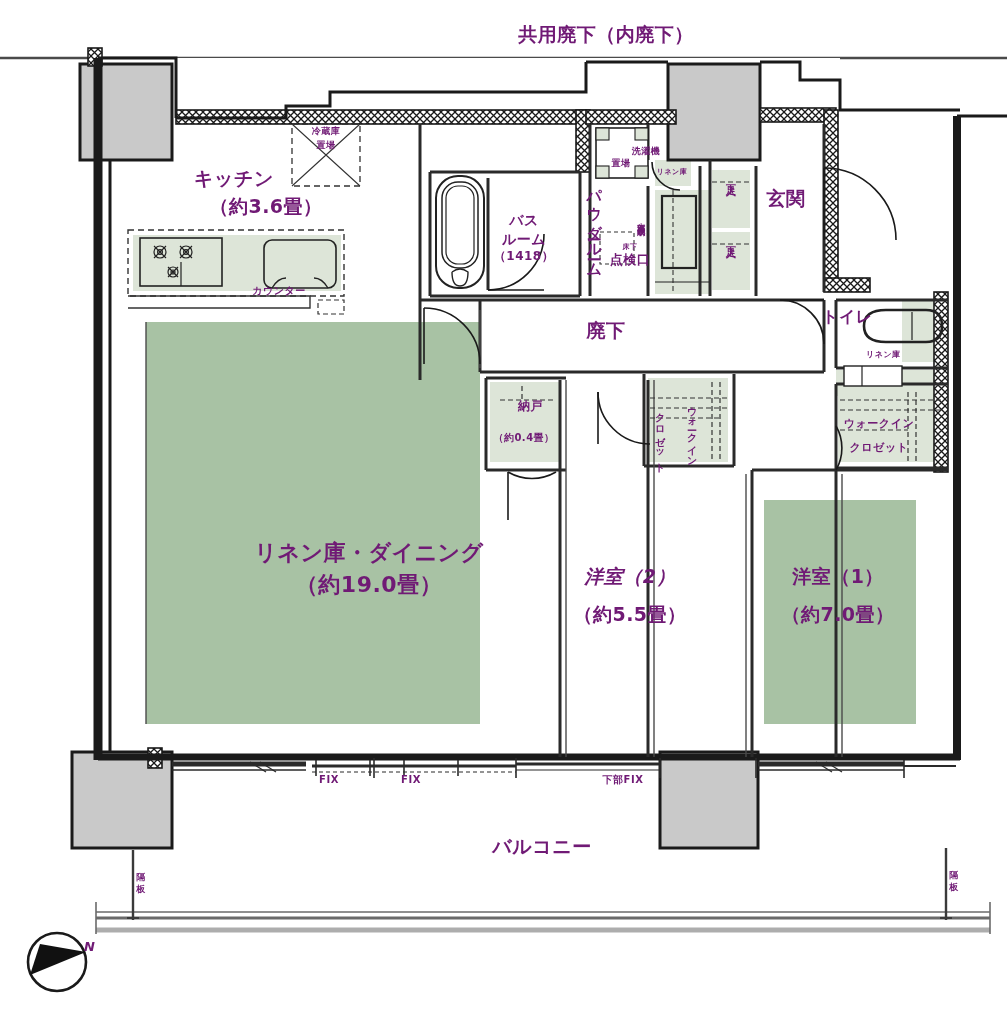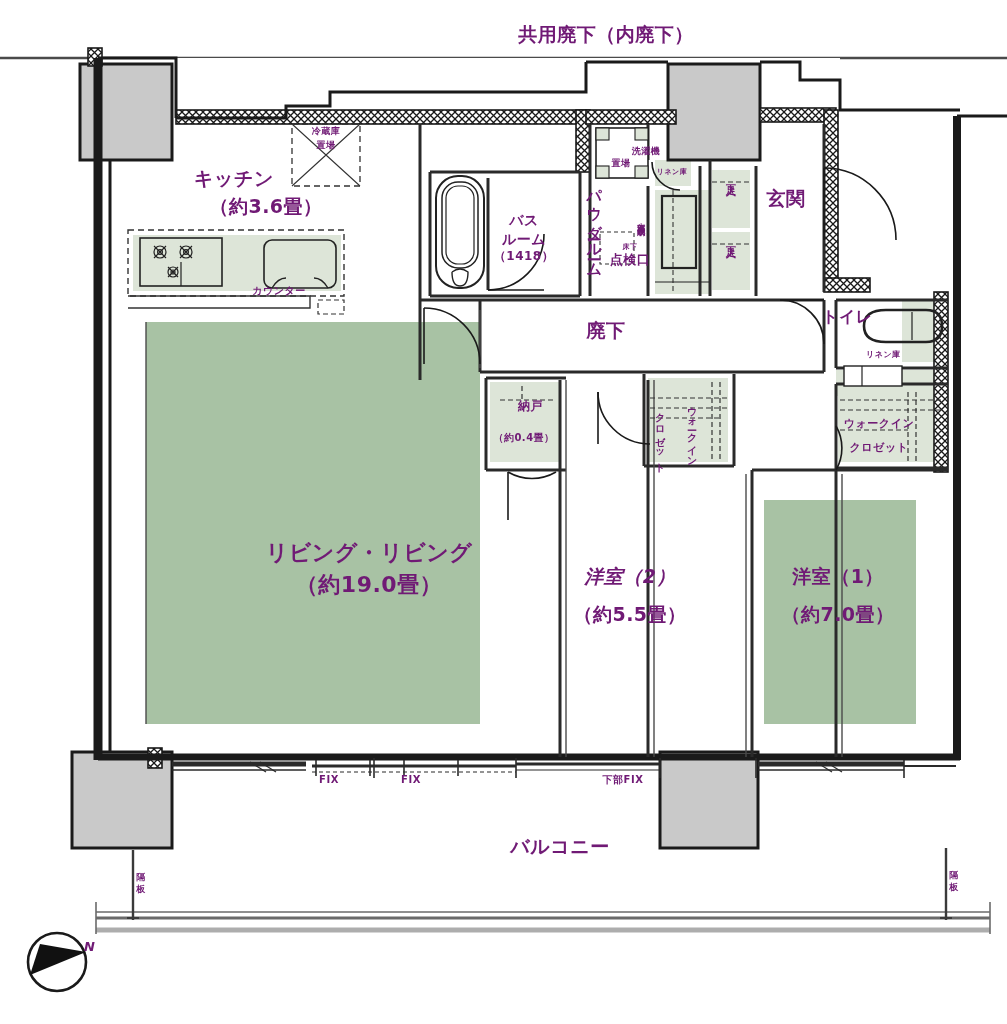--- a/index.html
+++ b/index.html
@@ -366,34 +366,34 @@
 
   <div class="lbl c tiny" style="left:524px;top:400px;font-size:12px;padding-left:13px;">納戸</div>
   <div class="lbl c tiny" style="left:524px;top:432px;font-size:10px;">（約0.4畳）</div>
 
   <div class="lbl vert tiny" style="left:686px;top:400px;font-size:10px;">ウォークイン</div>
   <div class="lbl vert tiny" style="left:654px;top:406px;font-size:10px;">クロゼット</div>
 
   <div class="lbl c tiny" style="left:879px;top:418px;font-size:11px;">ウォークイン</div>
   <div class="lbl c tiny" style="left:879px;top:442px;font-size:11px;">クロゼット</div>
 
-  <div class="lbl c" style="left:369px;top:540px;font-size:22px;">リビング・リビング</div>
+  <div class="lbl c" style="left:369px;top:540px;font-size:22px;">リネン庫・ダイニング</div>
   <div class="lbl c" style="left:369px;top:572px;font-size:22px;">（約19.0畳）</div>
 
   <div class="lbl c" style="left:630px;top:566px;font-size:19px;font-style:italic;">洋室（2）</div>
   <div class="lbl c" style="left:630px;top:604px;font-size:19px;">（約5.5畳）</div>
 
   <div class="lbl c" style="left:838px;top:566px;font-size:19px;">洋室（1）</div>
   <div class="lbl c" style="left:838px;top:604px;font-size:19px;">（約7.0畳）</div>
 
   <div class="lbl c tiny" style="left:329px;top:774px;font-size:10px;">FIX</div>
   <div class="lbl c tiny" style="left:411px;top:774px;font-size:10px;">FIX</div>
   <div class="lbl c tiny" style="left:623px;top:774px;font-size:10px;">下部FIX</div>
 
-  <div class="lbl c" style="left:542px;top:836px;font-size:19px;margin-left:18px;">バルコニー</div>
+  <div class="lbl c" style="left:542px;top:836px;font-size:19px;">バルコニー</div>
 
   <div class="lbl c tiny" style="left:141px;top:872px;font-size:9px;">隔</div>
   <div class="lbl c tiny" style="left:141px;top:884px;font-size:9px;">板</div>
 
   <div class="lbl c tiny" style="left:954px;top:870px;font-size:9px;">隔</div>
   <div class="lbl c tiny" style="left:954px;top:882px;font-size:9px;">板</div>
 
   <div class="lbl" style="left:84px;top:940px;font-size:13px;font-style:italic;">N</div>
 
 </div>

